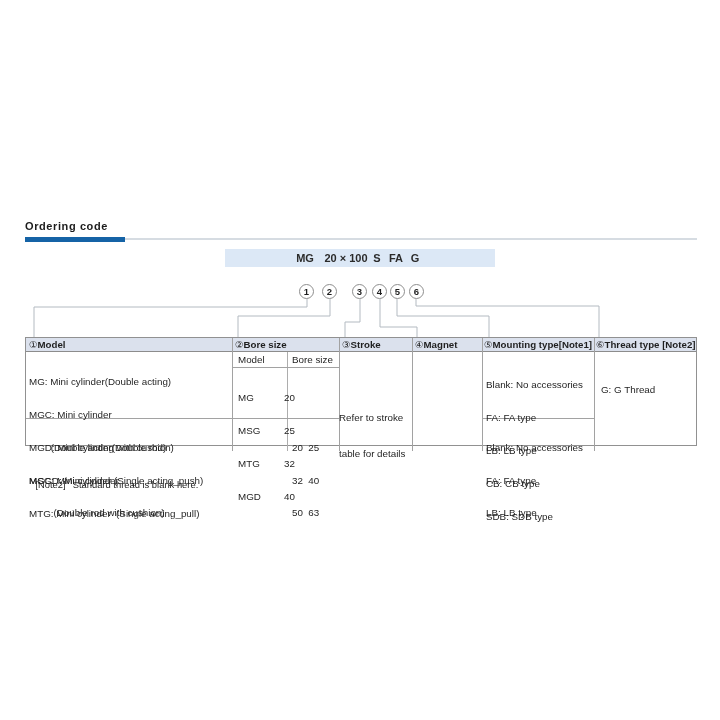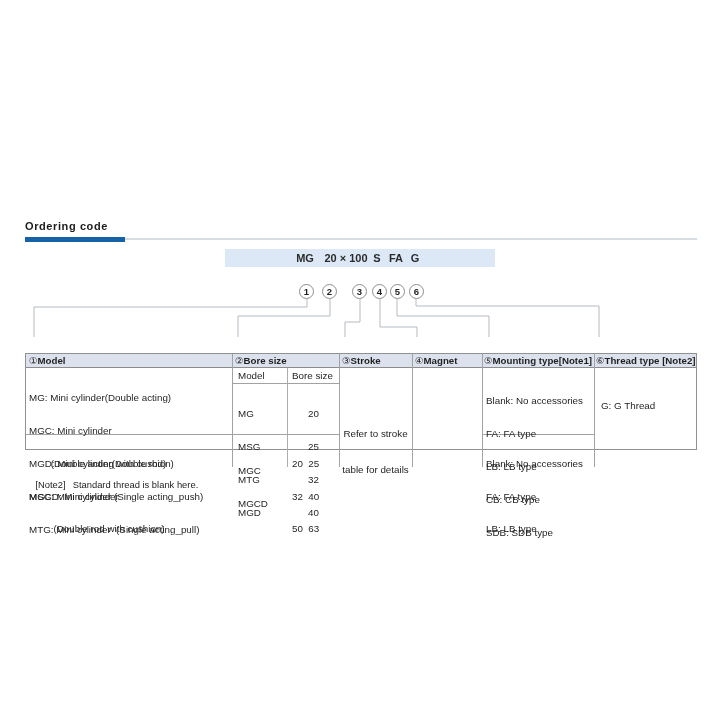--- a/index.html
+++ b/index.html
@@ -19,35 +19,35 @@
 
   
   .circ { position:absolute; width:15px; height:15px; border:1.5px solid #8e8e8e; border-radius:50%;
           background:#fff; display:flex; align-items:center; justify-content:center;
           font-size:9.5px; font-weight:bold; color:#1f1f1f; }
 
   .connectors { position:absolute; left:0; top:0; width:720px; height:720px; pointer-events:none; }
   .connectors polyline { fill:none; stroke:#b3bac1; stroke-width:1; }
 
   
-  .otable { position:absolute; left:25px; top:337px; width:672px; height:97px;
-            border:1px solid #919191; font-size:9.8px; color:#1f1f1f;margin-top:16px; }
+  .otable { position:absolute; left:25px; top:337px; width:672px; height:109px;
+            border:1px solid #919191; font-size:9.8px; color:#1f1f1f; }
   .thead-bg { position:absolute; left:0; top:0; width:670px; height:14px; background:#dbe1ed;
               border-bottom:1px solid #8c8c8c; }
   .hcell { position:absolute; top:1px; font-weight:bold; white-space:pre; font-size:9.7px; }
   .hcell .num { font-weight:normal; font-size:9.5px; }
   .hcell .note { font-weight:bold; }
   .vline { position:absolute; top:0; width:1px; height:113px; background:#a2a2a2; }
   .vline.sub { top:14px; height:99px; background:#adadad; }
   .hline { position:absolute; height:1px; background:#a2a2a2; }
   .lines { position:absolute; white-space:pre; }
   .lines div { line-height:10.9px; }
   .lines.tight div { line-height:10.6px; }
   .lines.bore div { line-height:11px; }
-  .center { text-align:center; }
+  .center { }
   .magnet-block { position:absolute; left:388px; top:45px; width:65px; }
   .magnet-block div { line-height:12.2px; }
   .magnet-block .r { text-align:right; }
 
   
   .note-row { position:absolute; left:25px; font-size:9.4px; color:#222; white-space:pre; }
   .note-row .lbl { margin-right:7px; }
 </style>
 </head>
 <body>
@@ -116,29 +116,25 @@
     </div>
 
     <div class="lines" style="left:212px;top:16px;font-weight:normal">Model</div>
     <div class="lines" style="left:266px;top:16px">Bore size</div>
     <div class="lines bore" style="left:212px;top:32px">
       <div>MG</div>
       <div>MSG</div>
       <div>MTG</div>
       <div>MGD</div>
     </div>
-    <div class="lines bore" style="left:282px;top:32px">
+    <div class="lines bore" style="left:258px;top:32px">
       <div>20</div>
       <div>25</div>
       <div>32</div>
       <div>40</div>
-    </div>
-    <div class="lines bore" style="left:212px;top:89px">
-      <div>MGC</div>
-      <div>MGCD</div>
     </div>
     <div class="lines tight" style="left:266px;top:83px">
       <div>20  25</div>
       <div>32  40</div>
       <div>50  63</div>
     </div>
 
     <div class="lines center" style="left:313px;top:50px;width:73px;line-height:12.4px">
       <div>Refer to stroke</div>
       <div>table for details</div>

